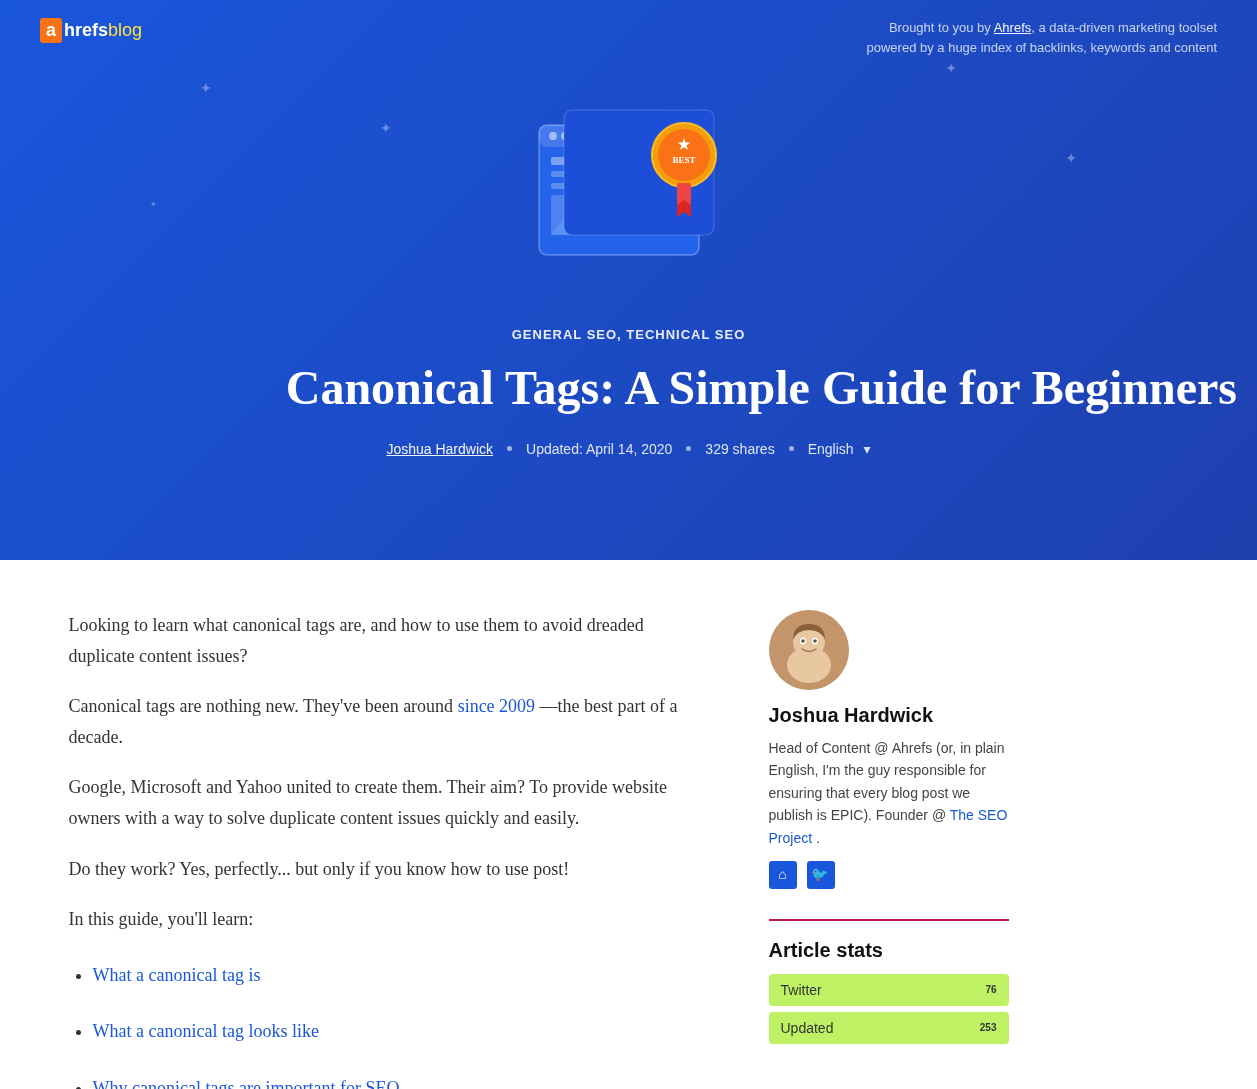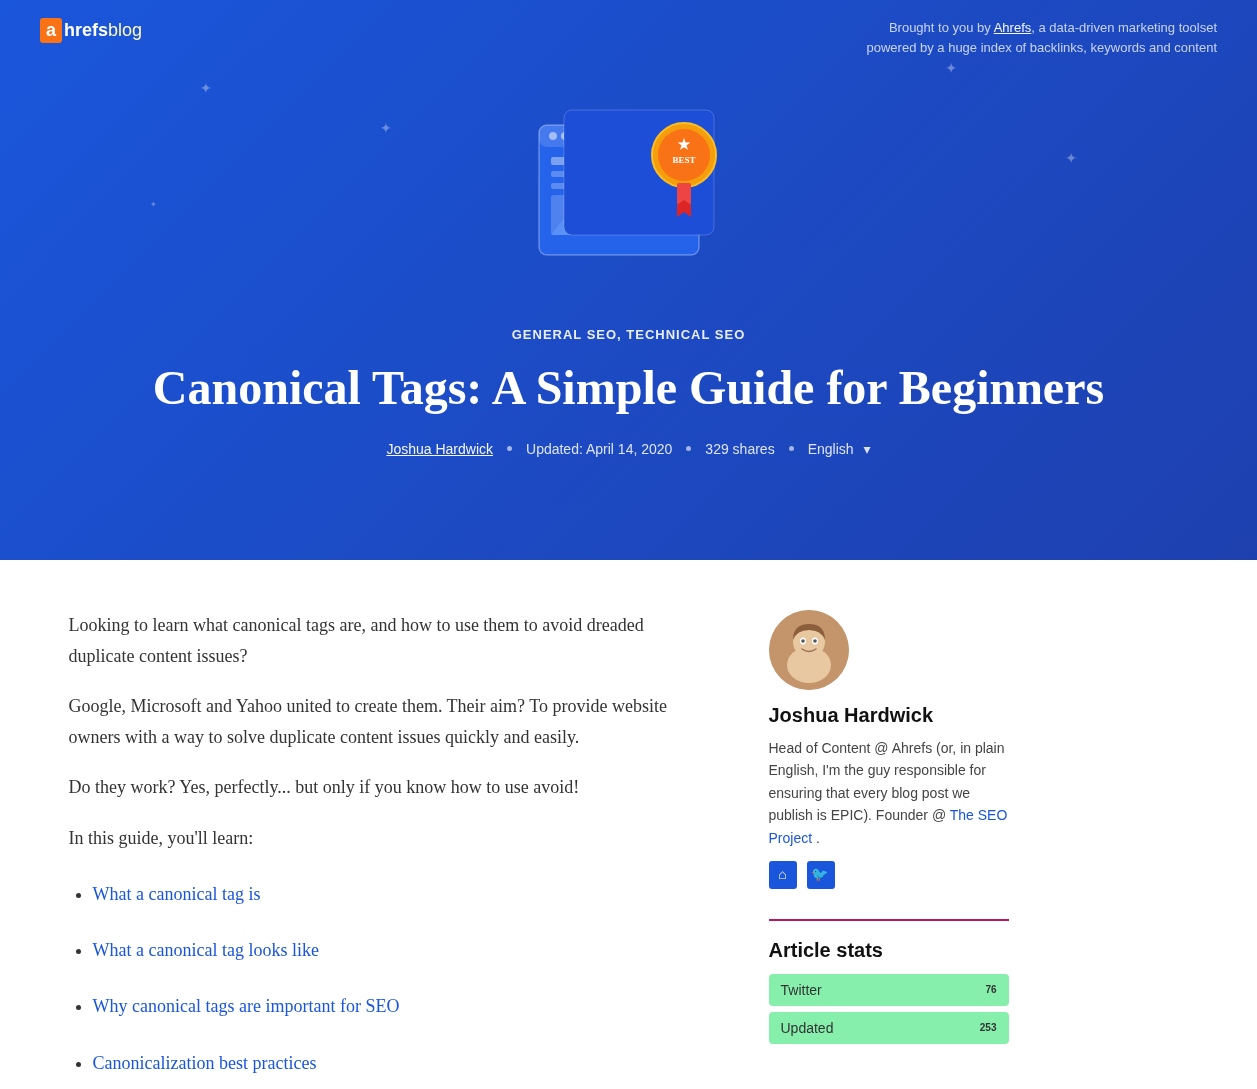--- a/index.html
+++ b/index.html
@@ -40,21 +40,21 @@
       border-radius: 3px;
       margin-right: 2px;
     }
     .logo-text {
       color: #fff;
       font-size: 18px;
       font-weight: 700;
       font-family: Arial, sans-serif;
     }
     .logo-blog {
-      color: #fef9c3;
+      color: #fde047;
       font-size: 18px;
       font-weight: 300;
       font-family: Arial, sans-serif;
     }
     .tagline {
       color: rgba(255,255,255,0.75);
       font-size: 13px;
       font-family: Arial, sans-serif;
       text-align: right;
       max-width: 380px;
@@ -91,21 +91,21 @@
       font-weight: 700;
       font-family: Arial, sans-serif;
       letter-spacing: 1px;
       text-transform: uppercase;
     }
 
     
     .hero-title {
       position: relative;
       z-index: 2;
-      text-align: center;
+      text-align: right;
       padding: 0 20px;
       margin-bottom: 24px;
     }
     .hero-title h1 {
       color: #fff;
       font-size: 48px;
       font-weight: 700;
       font-family: Georgia, serif;
       line-height: 1.2;
     }
@@ -263,21 +263,21 @@
       font-family: Arial, sans-serif;
       color: #111;
       margin-bottom: 12px;
     }
     .stat-row {
       display: flex;
       align-items: center;
       justify-content: space-between;
       padding: 8px 12px;
       margin-bottom: 6px;
-      background: #86efac;
+      background: #bef264;
       border-radius: 4px;
     }
     .stat-row:last-child { margin-bottom: 0; }
     .stat-label {
       font-size: 14px;
       font-family: Arial, sans-serif;
       color: #333;
     }
     .stat-value {
       font-size: 10px;
@@ -365,24 +365,29 @@
       <span>▾</span>
     </span>
   </div>
 </div>
 
 <div class="main-content">
 
   <div class="article-body">
     <p class="guide-intro">Looking to learn what canonical tags are, and how to use them to avoid dreaded duplicate content issues?</p>
 
+    <p>
+      <span>Canonical tags are nothing new. They've been around</span>
+      <a href="#">since 2009</a>
+      <span>—the best part of a decade.</span>
+    </p>
 
     <p>Google, Microsoft and Yahoo united to create them. Their aim? To provide website owners with a way to solve duplicate content issues quickly and easily.</p>
 
-    <p>Do they work? Yes, perfectly... but only if you know how to use avoid!</p>
+    <p>Do they work? Yes, perfectly... but only if you know how to use post!</p>
 
     <p>In this guide, you'll learn:</p>
 
     <ul class="learn-list">
       <li>
         <a href="#">What a canonical tag is</a>
       </li>
       <li>
         <a href="#">What a canonical tag looks like</a>
       </li>

